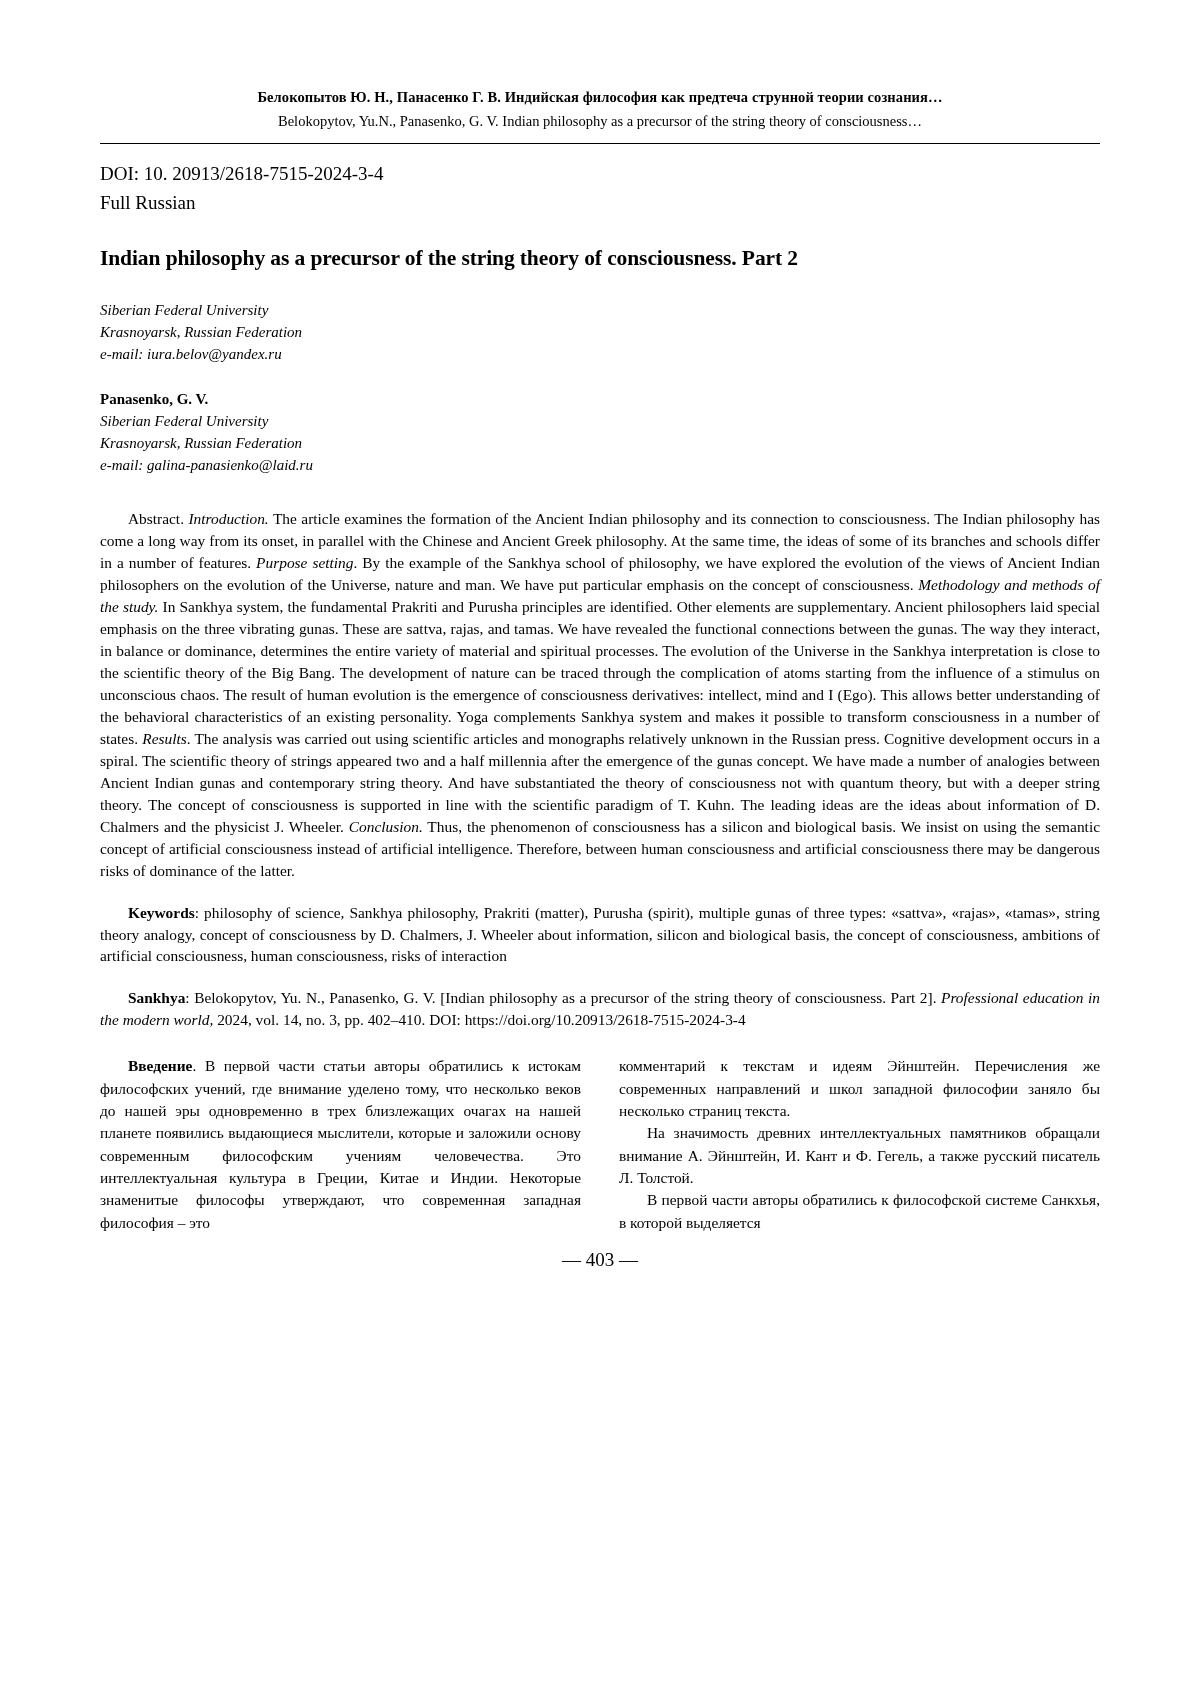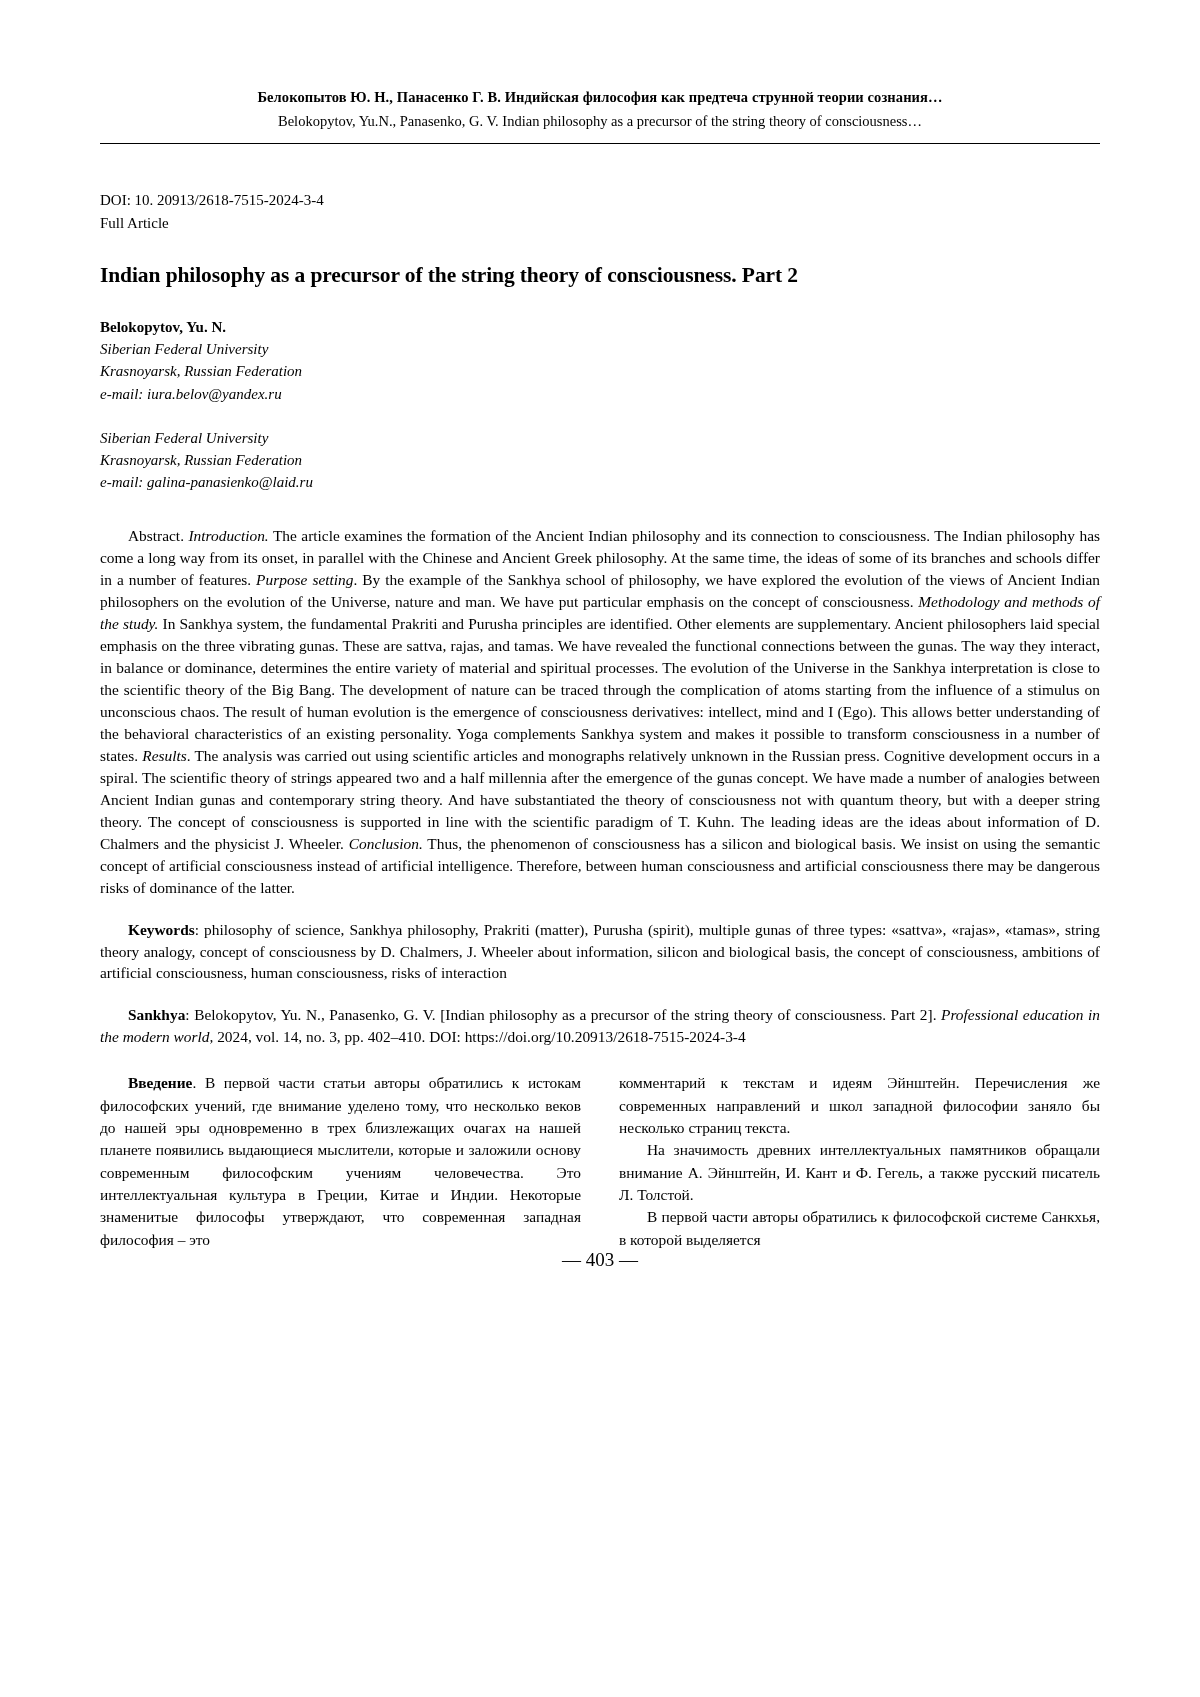--- a/index.html
+++ b/index.html
@@ -38,22 +38,22 @@
     font-size: 14.5px;
     margin-top: 4px;
   }
   .runhead-rule {
     border-bottom: 1.2px solid #000;
     margin-top: 12px;
   }
 
   
   .meta {
-    margin-top: 45px;
-    font-size: 15px;
+    margin-top: 16px;
+    font-size: 19px;
     line-height: 1.5;
   }
 
   
   .article-title {
     font-size: 21.5px;
     font-weight: bold;
     margin-top: 28px;
     line-height: 1.3;
     letter-spacing: -0.1px;
@@ -141,33 +141,33 @@
 <div class="page">
 
   <div class="runhead">
     <div class="line1">Белокопытов Ю. Н., Панасенко Г. В. Индийская философия как предтеча струнной теории сознания…</div>
     <div class="line2">Belokopytov, Yu.N., Panasenko, G. V. Indian philosophy as a precursor of the string theory of consciousness…</div>
     <div class="runhead-rule"></div>
   </div>
 
   <div class="meta">
     <div>DOI: 10. 20913/2618-7515-2024-3-4</div>
-    <div>Full Article</div>
+    <div>Full Russian</div>
   </div>
 
   <div class="article-title">Indian philosophy as a precursor of the string theory of consciousness. Part 2</div>
 
   <div class="author-block">
-    <div class="author-name">Belokopytov, Yu. N.</div>
     <div class="author-aff">Siberian Federal University</div>
     <div class="author-city">Krasnoyarsk, Russian Federation</div>
     <div class="author-mail">e-mail: iura.belov@yandex.ru</div>
   </div>
 
   <div class="author-block">
+    <div class="author-name">Panasenko, G. V.</div>
     <div class="author-aff">Siberian Federal University</div>
     <div class="author-city">Krasnoyarsk, Russian Federation</div>
     <div class="author-mail">e-mail: galina-panasienko@laid.ru</div>
   </div>
 
   <div class="abstract">
     <span class="indent"></span><span class="lead">Abstract.</span><span> </span><i>Introduction.</i><span> The article examines the formation of the Ancient Indian philosophy and its connection to consciousness. The Indian philosophy has come a long way from its onset, in parallel with the Chinese and Ancient Greek philosophy. At the same time, the ideas of some of its branches and schools differ in a number of features. </span><i>Purpose setting</i><span>. By the example of the Sankhya school of philosophy, we have explored the evolution of the views of Ancient Indian philosophers on the evolution of the Universe, nature and man. We have put particular emphasis on the concept of consciousness. </span><i>Methodology and methods of the study.</i><span> In Sankhya system, the fundamental Prakriti and Purusha principles are identified. Other elements are supplementary. Ancient philosophers laid special emphasis on the three vibrating gunas. These are sattva, rajas, and tamas. We have revealed the functional connections between the gunas. The way they interact, in balance or dominance, determines the entire variety of material and spiritual processes. The evolution of the Universe in the Sankhya interpretation is close to the scientific theory of the Big Bang. The development of nature can be traced through the complication of atoms starting from the influence of a stimulus on unconscious chaos. The result of human evolution is the emergence of consciousness derivatives: intellect, mind and I (Ego). This allows better understanding of the behavioral characteristics of an existing personality. Yoga complements Sankhya system and makes it possible to transform consciousness in a number of states. </span><i>Results</i><span>. The analysis was carried out using scientific articles and monographs relatively unknown in the Russian press. Cognitive development occurs in a spiral. The scientific theory of strings appeared two and a half millennia after the emergence of the gunas concept. We have made a number of analogies between Ancient Indian gunas and contemporary string theory. And have substantiated the theory of consciousness not with quantum theory, but with a deeper string theory. The concept of consciousness is supported in line with the scientific paradigm of T. Kuhn. The leading ideas are the ideas about information of D. Chalmers and the physicist J. Wheeler. </span><i>Conclusion.</i><span> Thus, the phenomenon of consciousness has a silicon and biological basis. We insist on using the semantic concept of artificial consciousness instead of artificial intelligence. Therefore, between human consciousness and artificial consciousness there may be dangerous risks of dominance of the latter.</span>
   </div>
 
   <div class="keywords">

